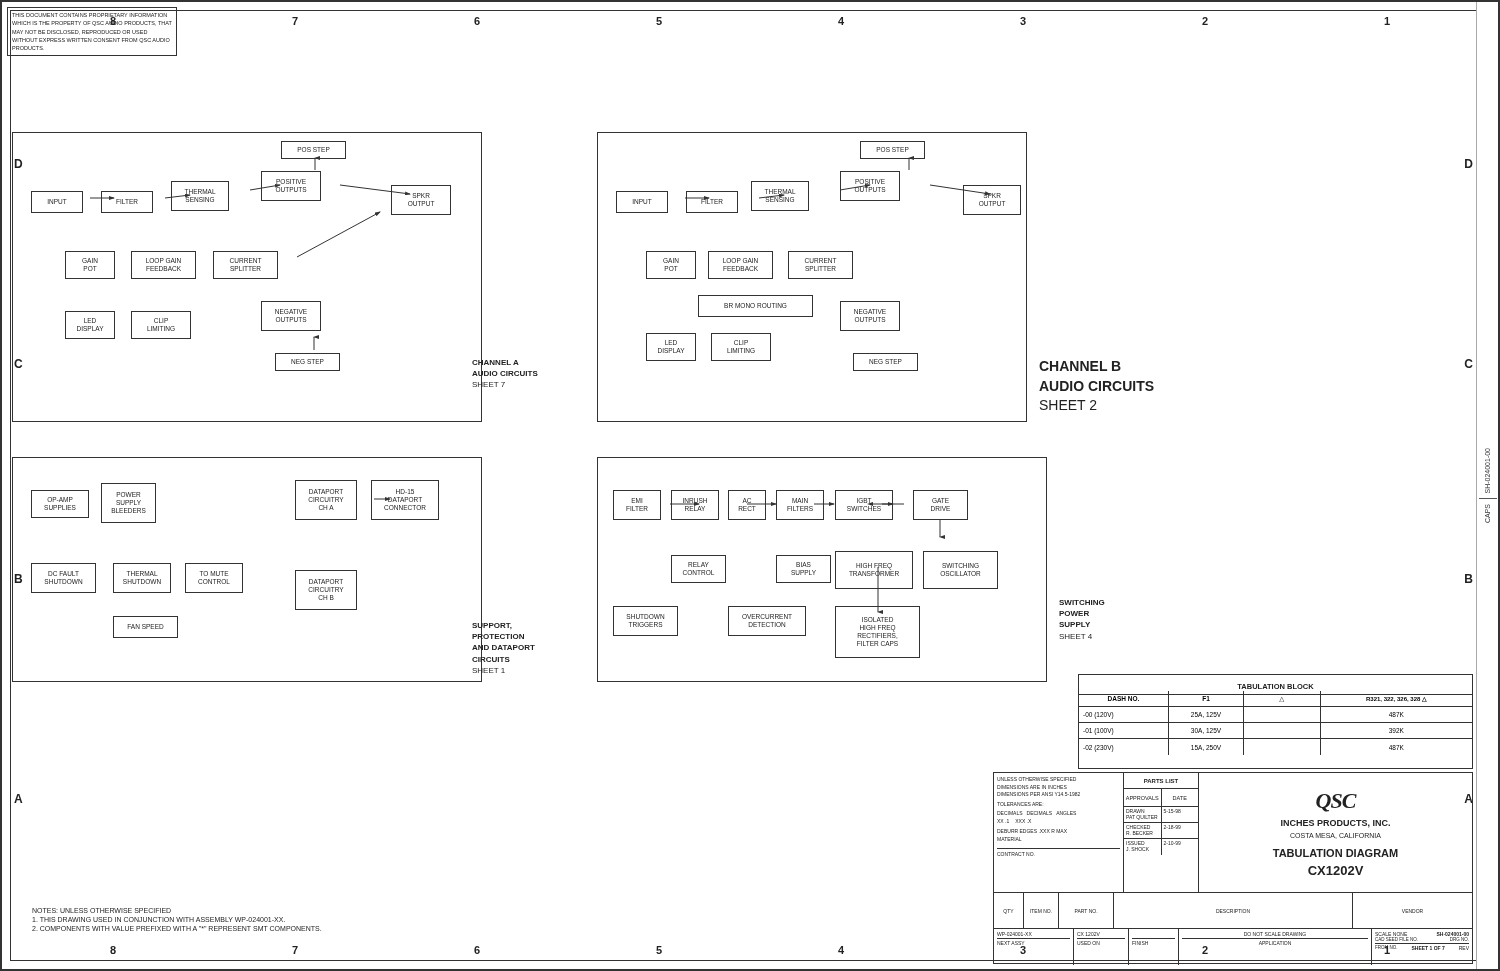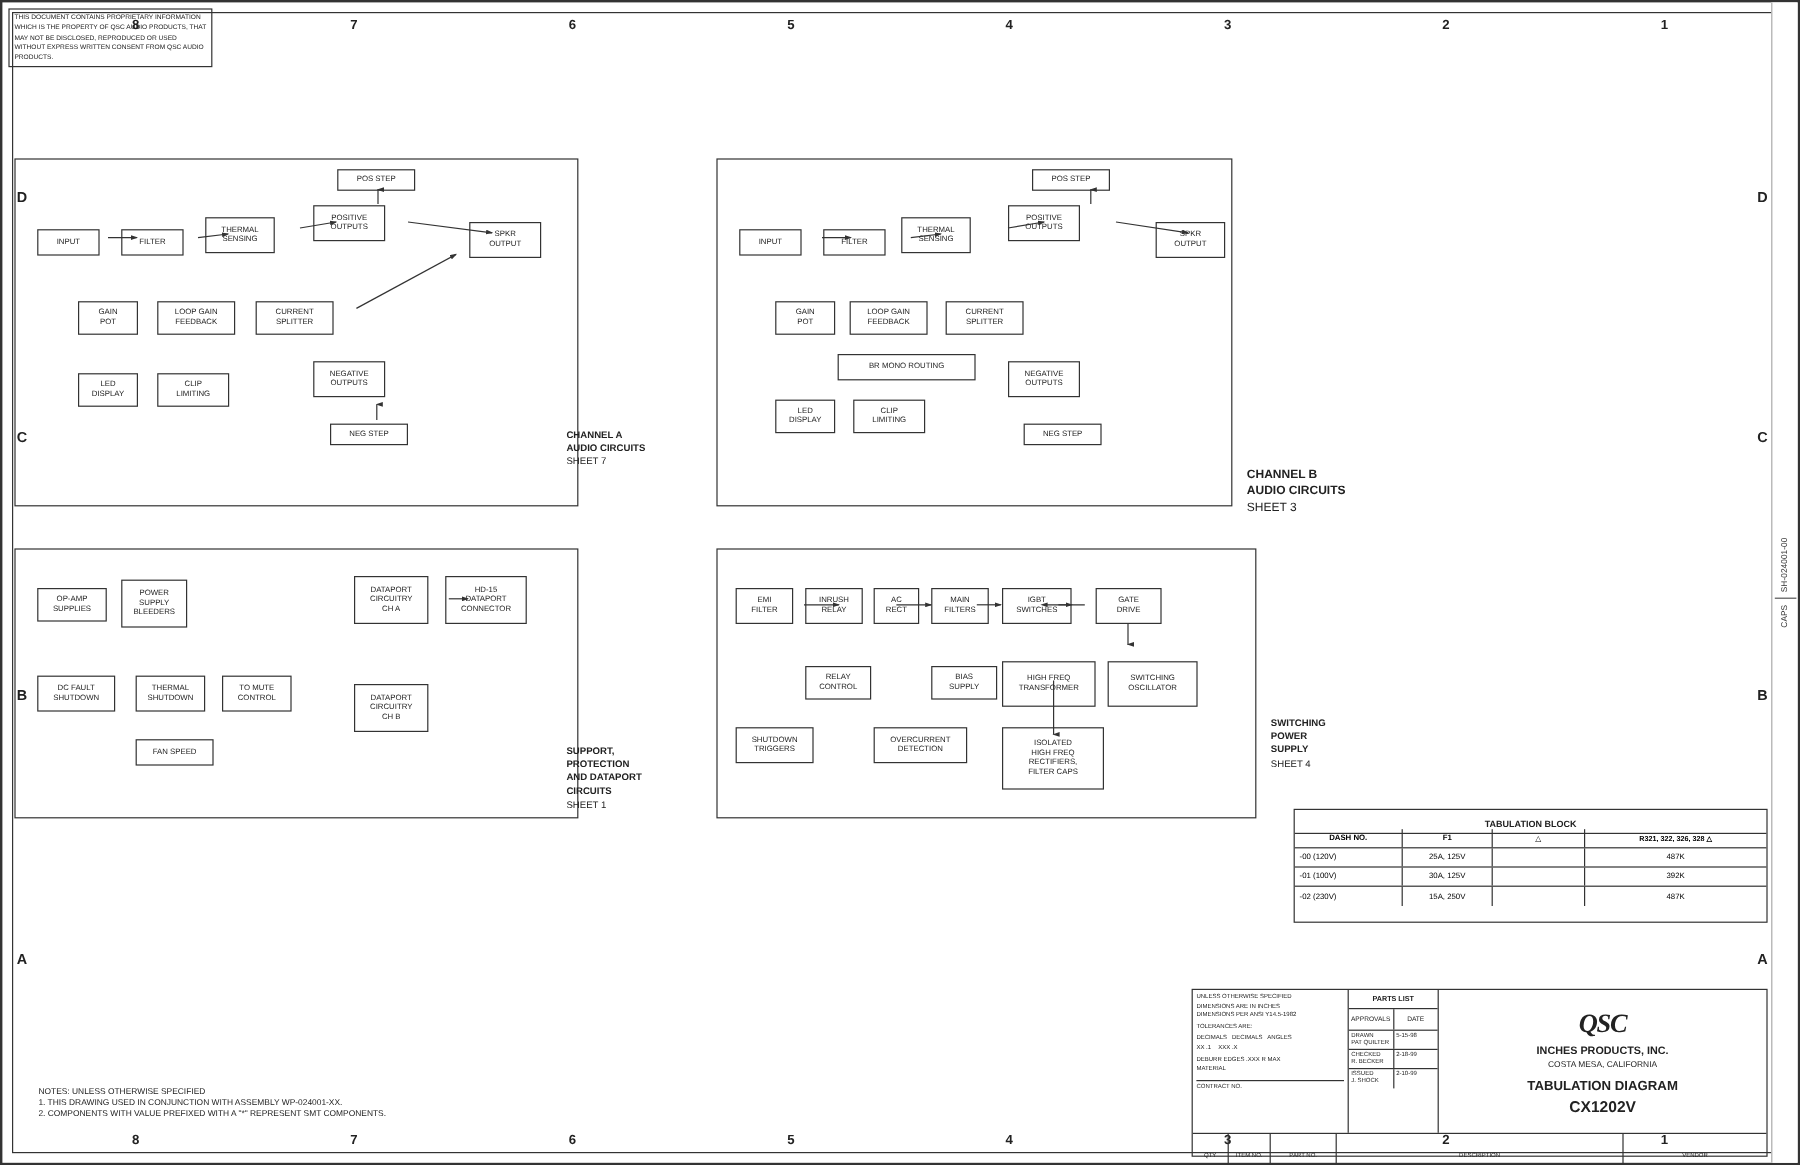--- a/index.html
+++ b/index.html
@@ -296,22 +296,22 @@
 
     <div class="func-block" style="left:242px;top:168px;width:60px;height:30px;">
       <span class="block-label">NEGATIVE<br>OUTPUTS</span>
     </div>
 
     <div class="func-block" style="left:255px;top:220px;width:65px;height:18px;">
       <span class="block-label">NEG STEP</span>
     </div>
   </div>
 
-  <div style="position:absolute; top:355px; left:1037px; font-size:10px; font-weight:bold; color:#222; line-height:1.4;margin-top:32px;">
-    CHANNEL B<br>AUDIO CIRCUITS<br><span style="font-weight:normal;">SHEET 3</span>
+  <div style="position:absolute; top:355px; left:1037px; font-size:14px; font-weight:bold; color:#222; line-height:1.4;">
+    CHANNEL B<br>AUDIO CIRCUITS<br><span style="font-weight:normal;">SHEET 2</span>
   </div>
 
   <div class="support-container">
 
     <div class="func-block" style="left:18px;top:32px;width:58px;height:28px;">
       <span class="block-label">OP-AMP<br>SUPPLIES</span>
     </div>
 
     <div class="func-block" style="left:88px;top:25px;width:55px;height:40px;">
       <span class="block-label">POWER<br>SUPPLY<br>BLEEDERS</span>
@@ -463,21 +463,21 @@
       <div style="width:75px; border-right:1px solid #333; display:flex; align-items:center; justify-content:center;">
           <span style="font-size:6.5px;">15A, 250V</span>
         </div>
       <div style="flex:1; border-right:1px solid #333;"></div>
       <div style="flex:2; display:flex; align-items:center; justify-content:center;">
           <span style="font-size:6.5px;">487K</span>
         </div>
     </div>
   </div>
 
-  <div style="position:absolute; bottom:5px; right:25px; width:480px; height:140px; border:1.5px solid #333;">
+  <div style="position:absolute; bottom:5px; right:25px; width:480px; height:192px; border:1.5px solid #333;">
 
     <div style="position:absolute; top:0; left:0; right:0; height:120px; border-bottom:1px solid #333; display:flex;">
 
       <div style="width:130px; border-right:1px solid #333; padding:3px; font-size:5px; color:#222; line-height:1.5;">
         <div style="font-size:5px;">UNLESS OTHERWISE SPECIFIED</div>
         <div style="font-size:5px;">DIMENSIONS ARE IN INCHES</div>
         <div style="font-size:5px;">DIMENSIONS PER ANSI Y14.5-1982</div>
         <div style="font-size:5px; margin-top:2px;">TOLERANCES ARE:</div>
         <div style="display:flex; gap:4px; margin-top:2px;">
           <span style="font-size:5px;">DECIMALS</span>

